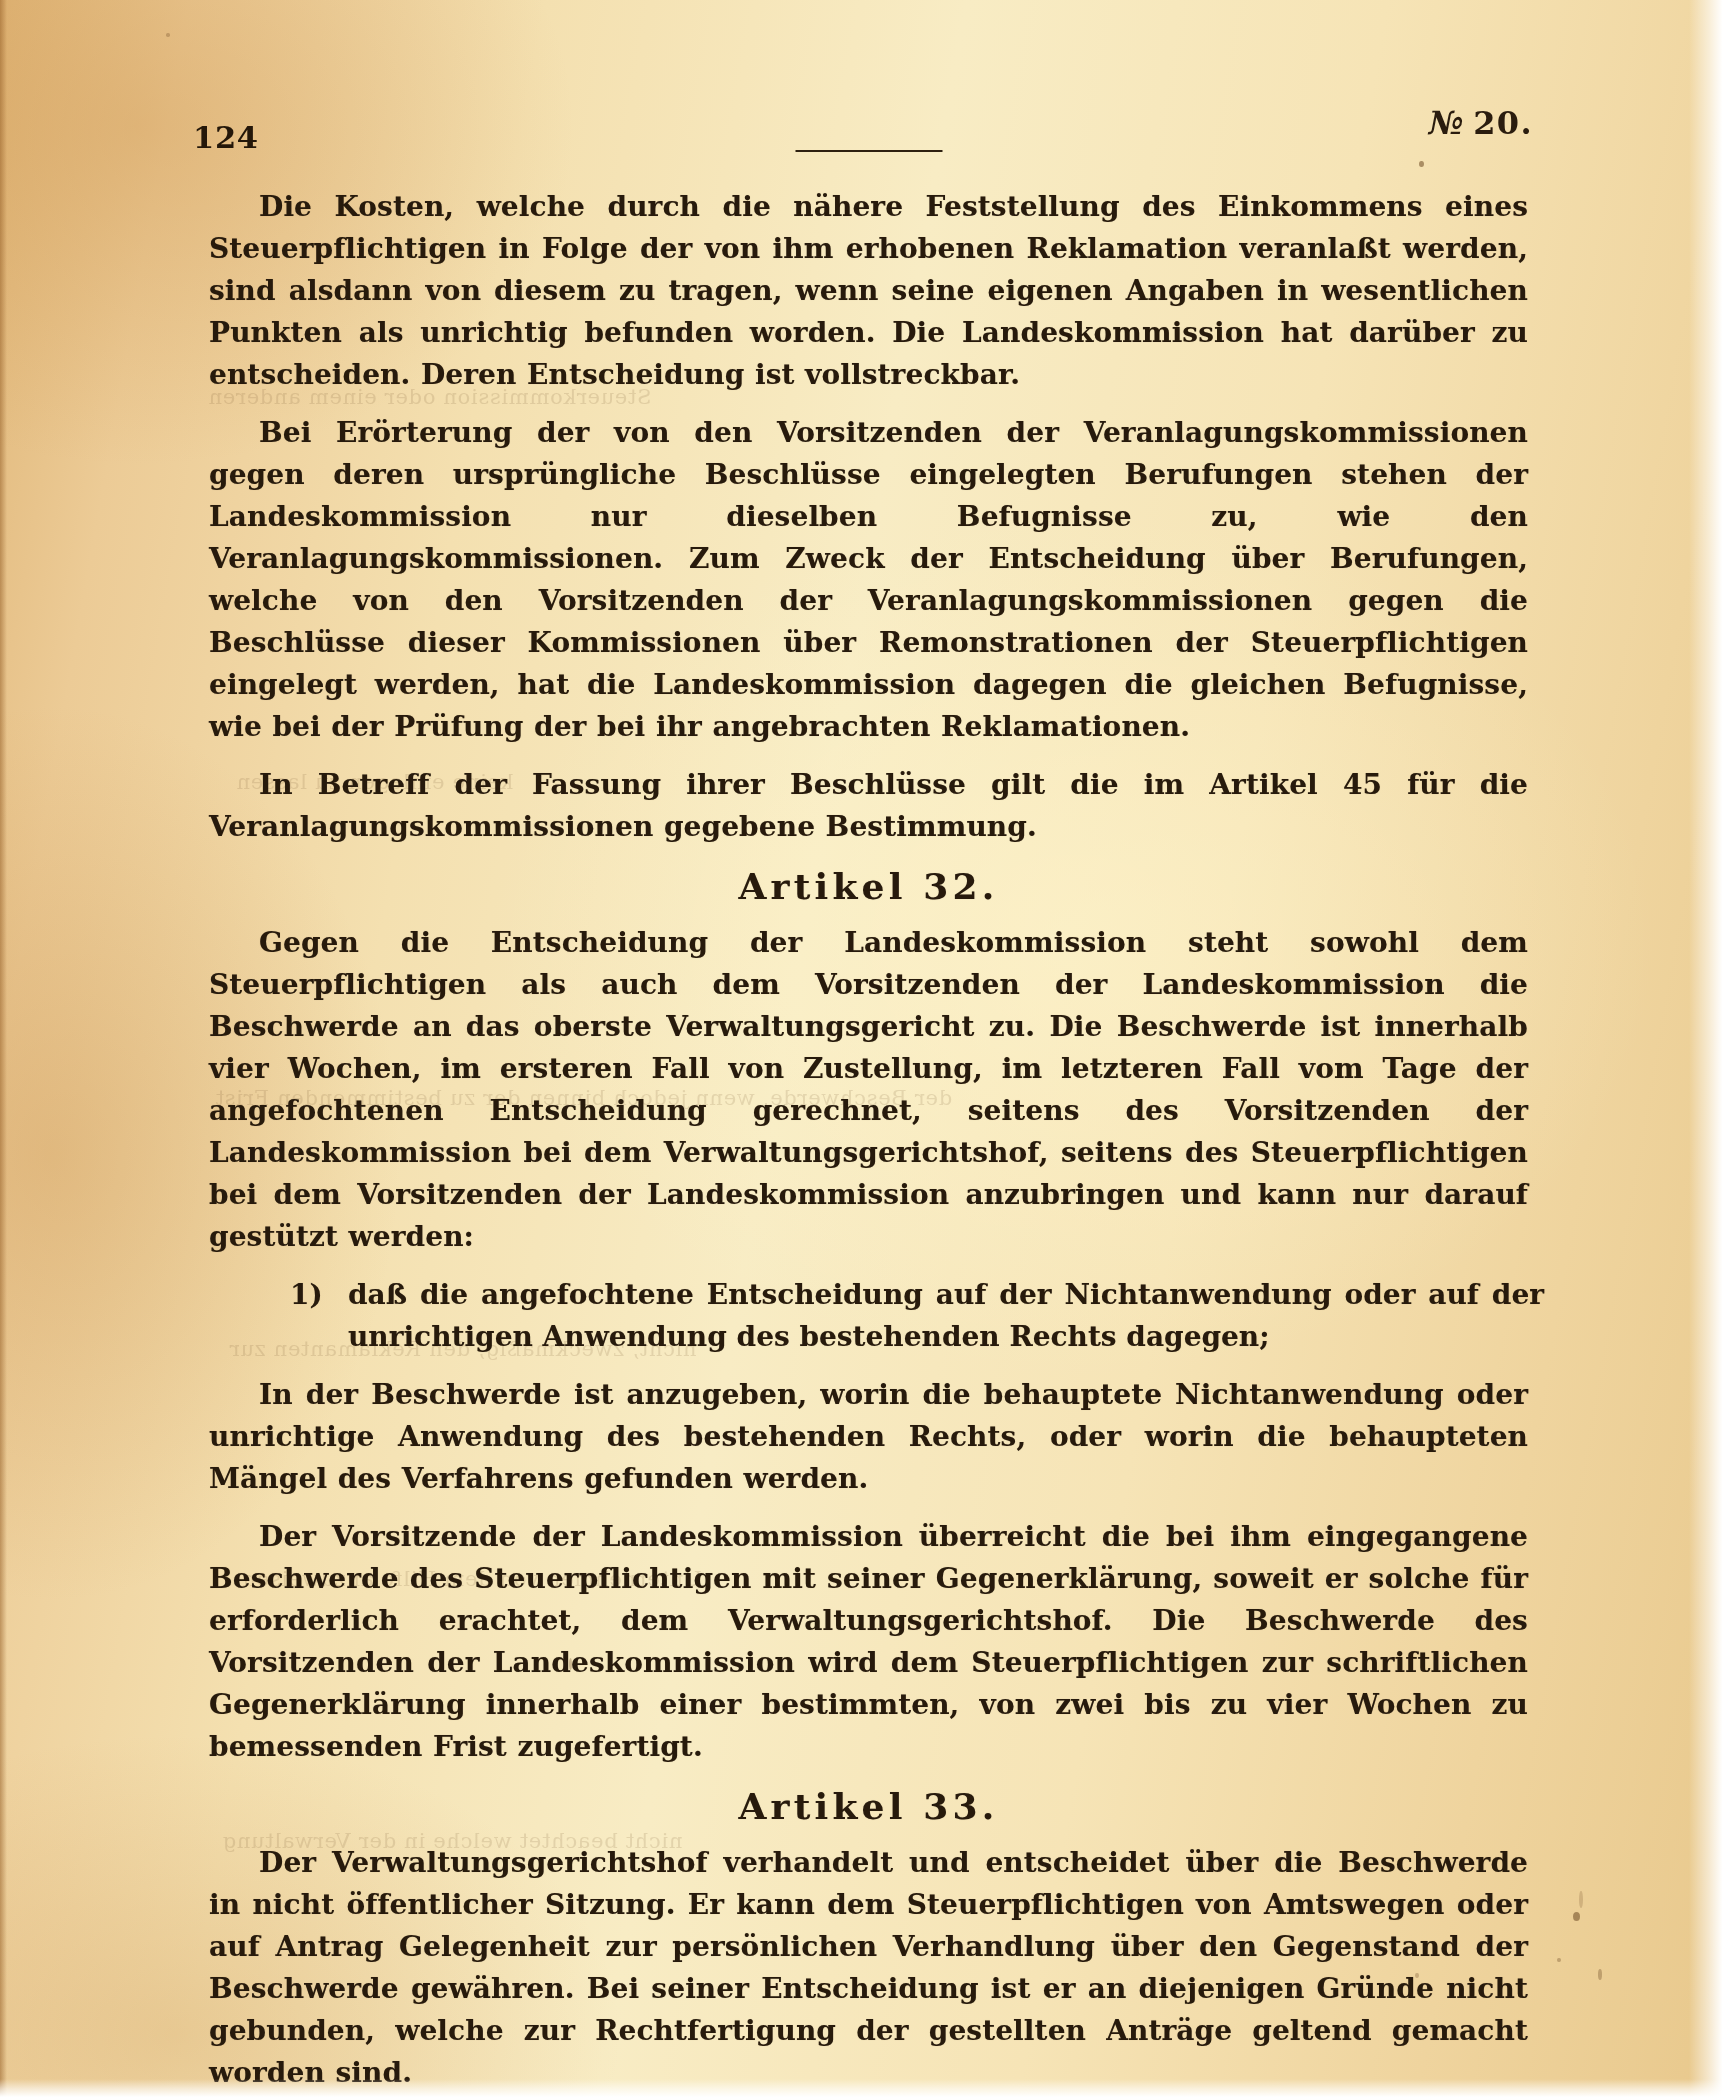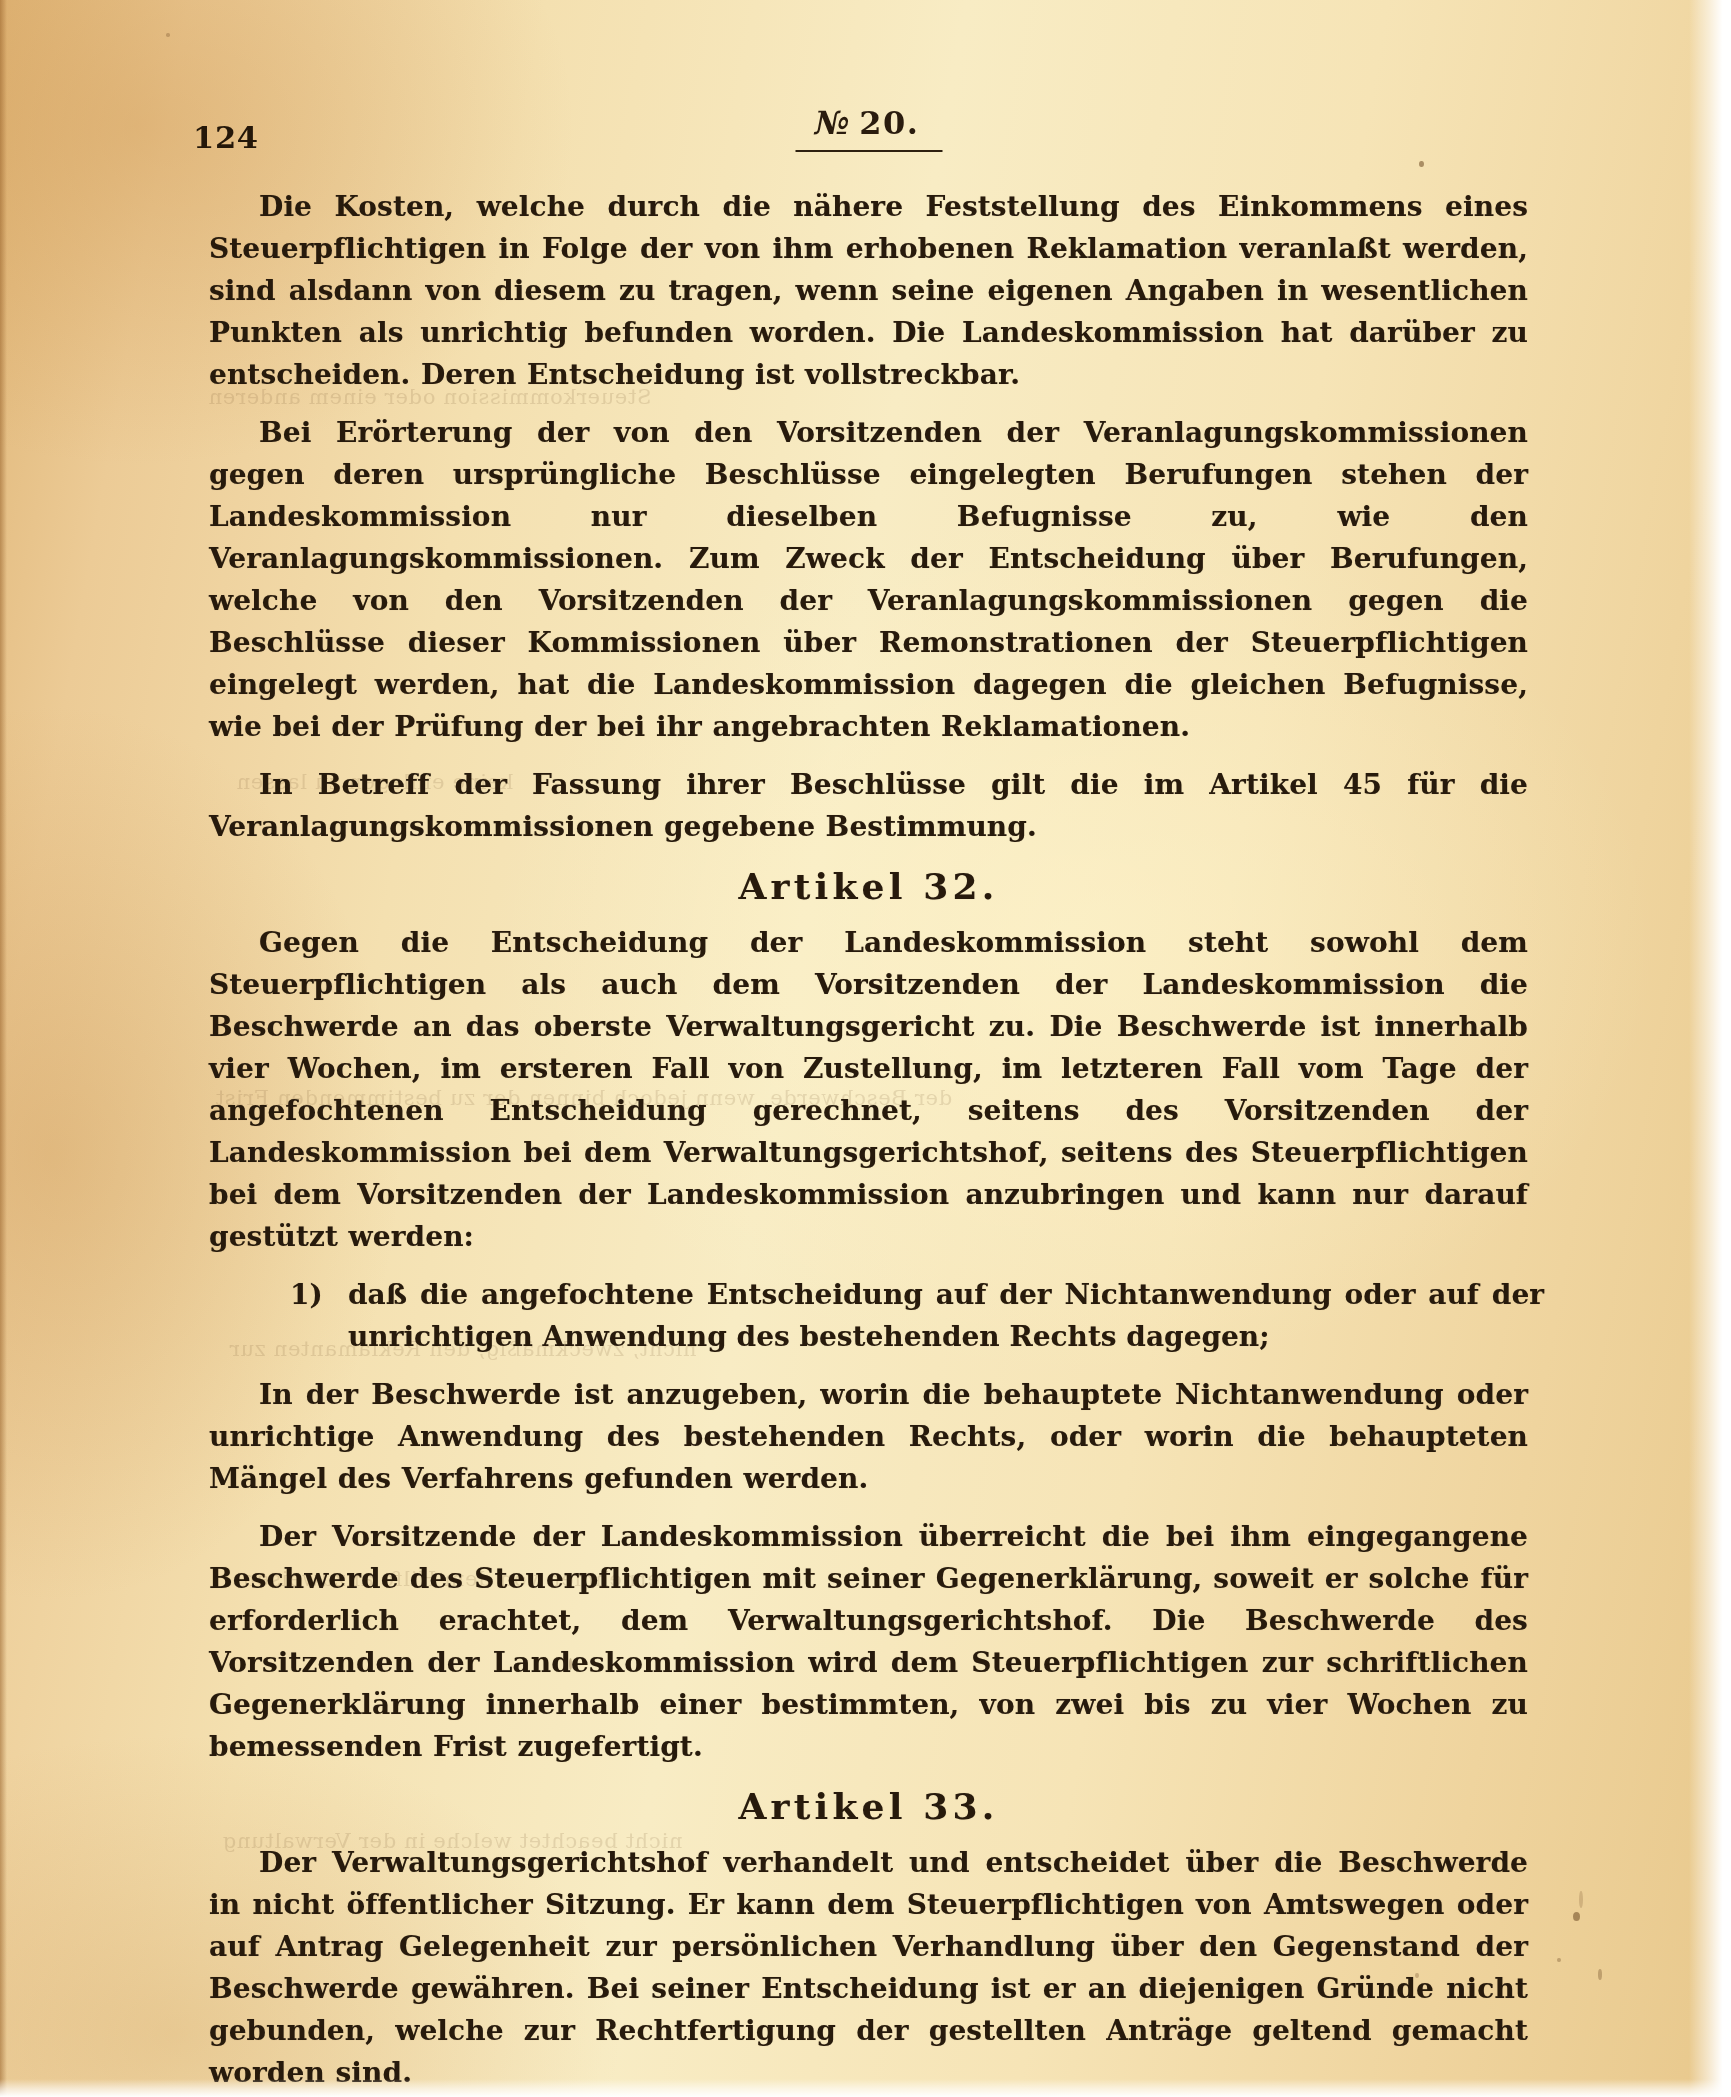--- a/index.html
+++ b/index.html
@@ -96,23 +96,23 @@
     top: 15px;
     font-size: 30.5px;
     font-weight: 700;
     letter-spacing: 0.7px;
     color: #241709;
   }
 
   .issue-no {
     position: absolute;
     left: 0;
-    right: 3px;
+    right: 11px;
     top: 0;
-    text-align: center;
+    text-align: right;
   }
 
   .issue-no .no-glyph {
     font-size: 32px;
     font-weight: 700;
     font-style: italic;
     letter-spacing: 0px;
   }
   .issue-no .no-num {
     font-size: 32px;

